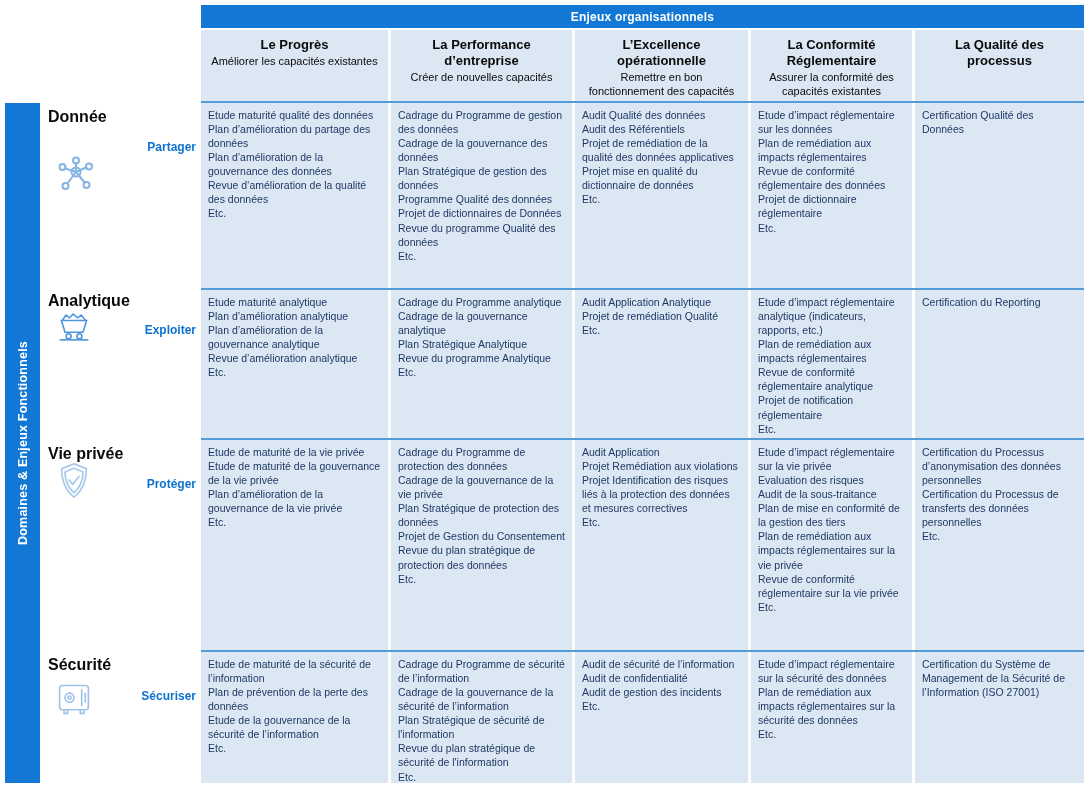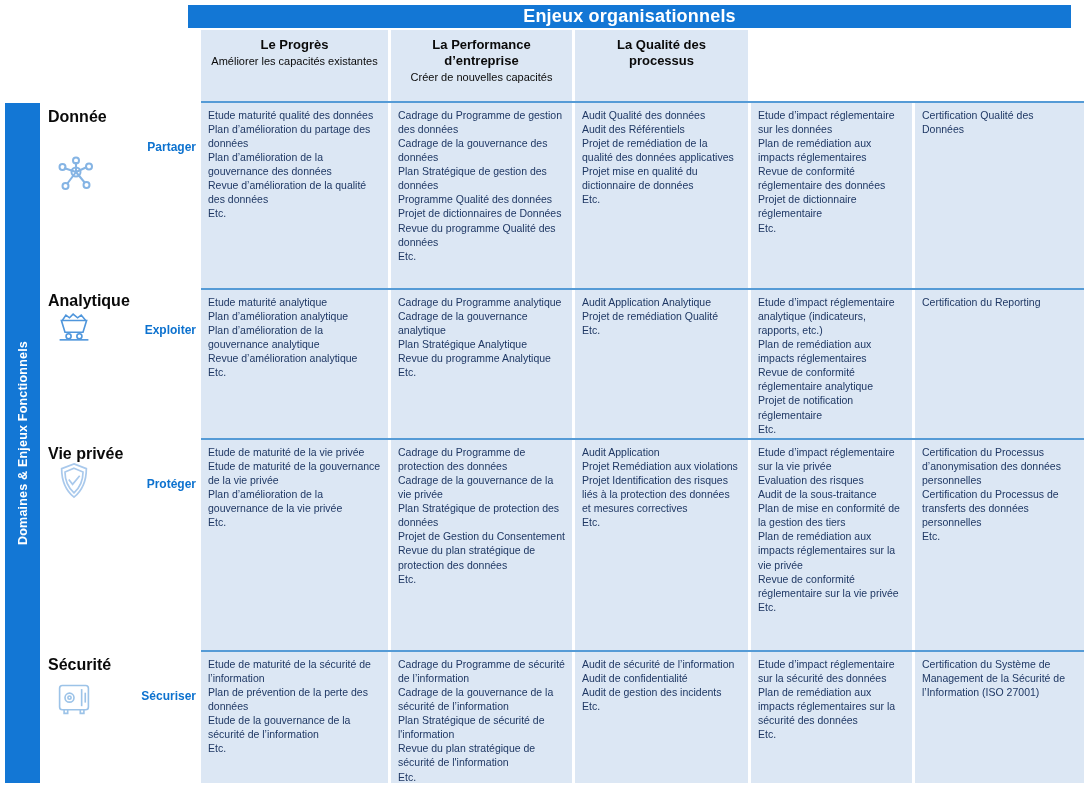--- a/index.html
+++ b/index.html
@@ -5,22 +5,22 @@
   html,body { margin:0; padding:0; }
   body {
     width:1084px; height:791px; position:relative; background:#ffffff;
     font-family:"Liberation Sans", sans-serif; overflow:hidden;
   }
   :root {
     --accent:#1377d5; --cellbg:#dce7f4; --sep:#559bd6;
     --celltext:#1f3864; --verb:#0d72cf; --headtext:#0a0a0a;
   }
   .banner {
-    position:absolute; left:188px; top:5px; width:883px; height:23px;
-    background:var(--accent); color:#fff; font-weight:bold; font-size:18px;
+    position:absolute; left:201px; top:5px; width:883px; height:23px;
+    background:var(--accent); color:#fff; font-weight:bold; font-size:12px;
     display:flex; align-items:center; justify-content:center; letter-spacing:.2px;
   }
   .colheads {
     position:absolute; left:201px; top:30px; width:883px; height:71px;
     display:grid; grid-template-columns:187px 181px 173px 161px 1fr; column-gap:3px;
   }
   .colhead {
     background:var(--cellbg); text-align:center; padding:7px 8px 0; box-sizing:border-box;
   }
   .colhead .t { font-weight:bold; font-size:13px; color:var(--headtext); line-height:1.22; }
@@ -67,20 +67,28 @@
 <div class="colheads">
   <div class="colhead">
     <div class="t">Le Progrès</div>
     <div class="s">Améliorer les capacités existantes</div>
   </div>
   <div class="colhead">
     <div class="t">La Performance d’entreprise</div>
     <div class="s">Créer de nouvelles capacités</div>
   </div>
   <div class="colhead">
+    <div class="t">L’Excellence opérationnelle</div>
+    <div class="s">Remettre en bon fonctionnement des capacités existantes</div>
+  </div>
+  <div class="colhead">
+    <div class="t">La Conformité Réglementaire</div>
+    <div class="s">Assurer la conformité des capacités existantes</div>
+  </div>
+  <div class="colhead">
     <div class="t">La Qualité des processus</div>
   </div>
 </div>
 
 <div class="content">
   <div class="body-row br1">
     <div class="cell">Etude maturité qualité des données
 Plan d’amélioration du partage des données
 Plan d’amélioration de la gouvernance des données
 Revue d’amélioration de la qualité des données

